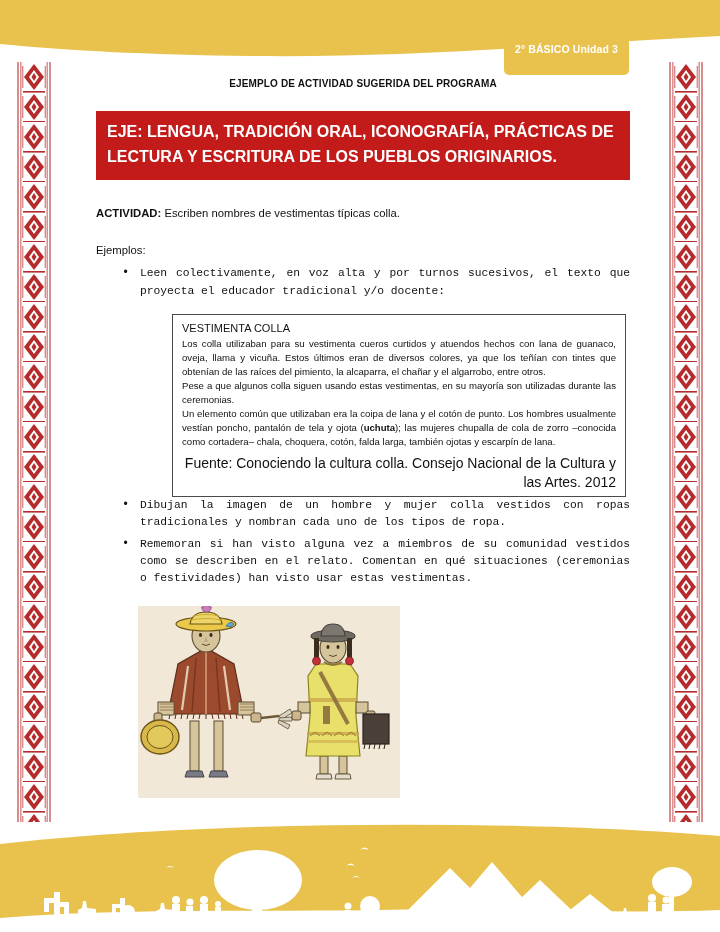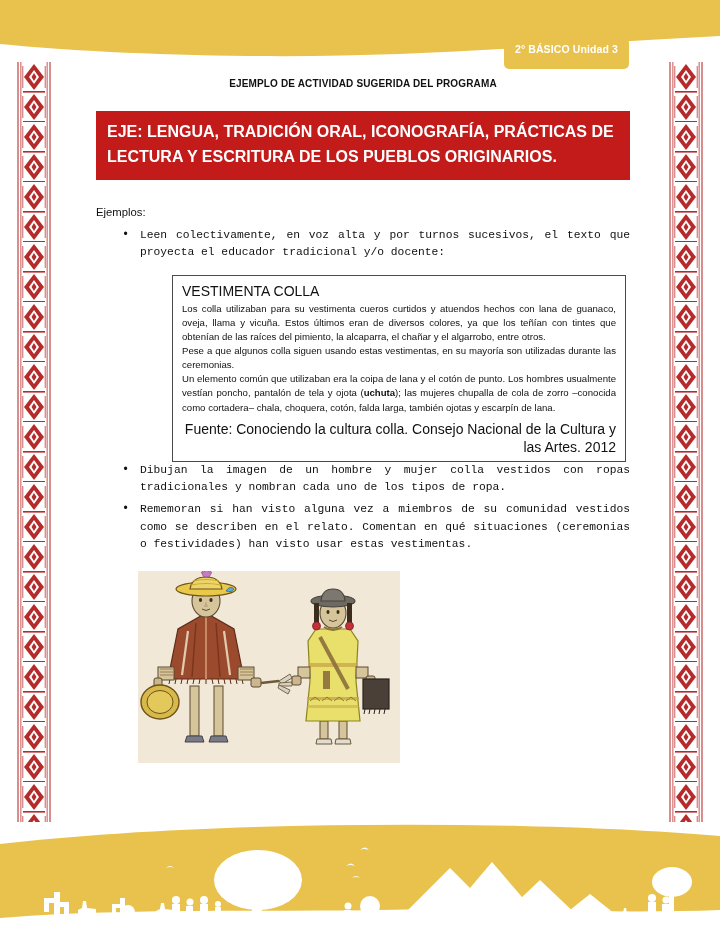--- a/index.html
+++ b/index.html
@@ -12,21 +12,21 @@
   .page{position:absolute;inset:0;}
 
   
   .header-band{position:absolute;top:0;left:0;width:720px;height:70px;overflow:hidden;}
   .header-band svg{display:block;}
 
   .unit-badge{
     position:absolute;top:38px;left:504px;
     background:#E8C24C;color:#ffffff;
     font-size:10.5px;font-weight:bold;
-    padding:5px 11px 14px 11px;
+    padding:5px 11px 20px 11px;
     border-radius:5px;
     letter-spacing:.1px;
     white-space:nowrap;
     z-index:6;
   }
   .badge-tab{
     position:absolute;top:28px;left:596px;width:13px;height:14px;
     background:#E8C24C;z-index:5;
   }
 
@@ -67,21 +67,21 @@
 
   
   .read-box{
     border:1px solid #4a4a4a;
     margin:14px 0 0 76px;
     width:454px;
     padding:7px 9px 5px 9px;
     box-sizing:border-box;
     background:#fff;
   }
-  .read-box .rb-title{font-size:14px;color:#111;margin-bottom:3px;}
+  .read-box .rb-title{font-size:11px;color:#111;margin-bottom:3px;}
   .read-box p{
     margin:0;font-size:9.6px;line-height:1.47;color:#111;text-align:justify;
   }
   .read-box p b{font-weight:bold;}
   .read-box .source{
     text-align:right;font-size:14px;color:#111;margin-top:5px;line-height:1.3;
   }
 
   .post-bullets{margin-top:19px;}
 
@@ -147,20 +147,24 @@
       <rect x="0" y="0" width="40" height="760" fill="url(#weaveL)"></rect>
     </svg>
   </div>
 
   <div class="content">
 
     <h1 class="doc-title">EJEMPLO DE ACTIVIDAD SUGERIDA DEL PROGRAMA</h1>
 
     <div class="eje-banner" style="background: rgb(195, 26, 26);">EJE: LENGUA, TRADICIÓN ORAL, ICONOGRAFÍA, PRÁCTICAS DE LECTURA Y ESCRITURA DE LOS PUEBLOS ORIGINARIOS.</div>
 
+    <p class="activity-line">
+      <b>ACTIVIDAD:</b>
+      <span>Escriben nombres de vestimentas típicas colla.</span>
+    </p>
 
     <p class="examples-label">Ejemplos:</p>
 
     <ul class="bullets">
       <li>Leen colectivamente, en voz alta y por turnos sucesivos, el texto que proyecta el educador tradicional y/o docente:</li>
     </ul>
 
     <div class="read-box">
       <div class="rb-title">VESTIMENTA COLLA</div>
       <p>Los colla utilizaban para su vestimenta cueros curtidos y atuendos hechos con lana de guanaco, oveja, llama y vicuña. Estos últimos eran de diversos colores, ya que los teñían con tintes que obtenían de las raíces del pimiento, la alcaparra, el chañar y el algarrobo, entre otros.</p>

